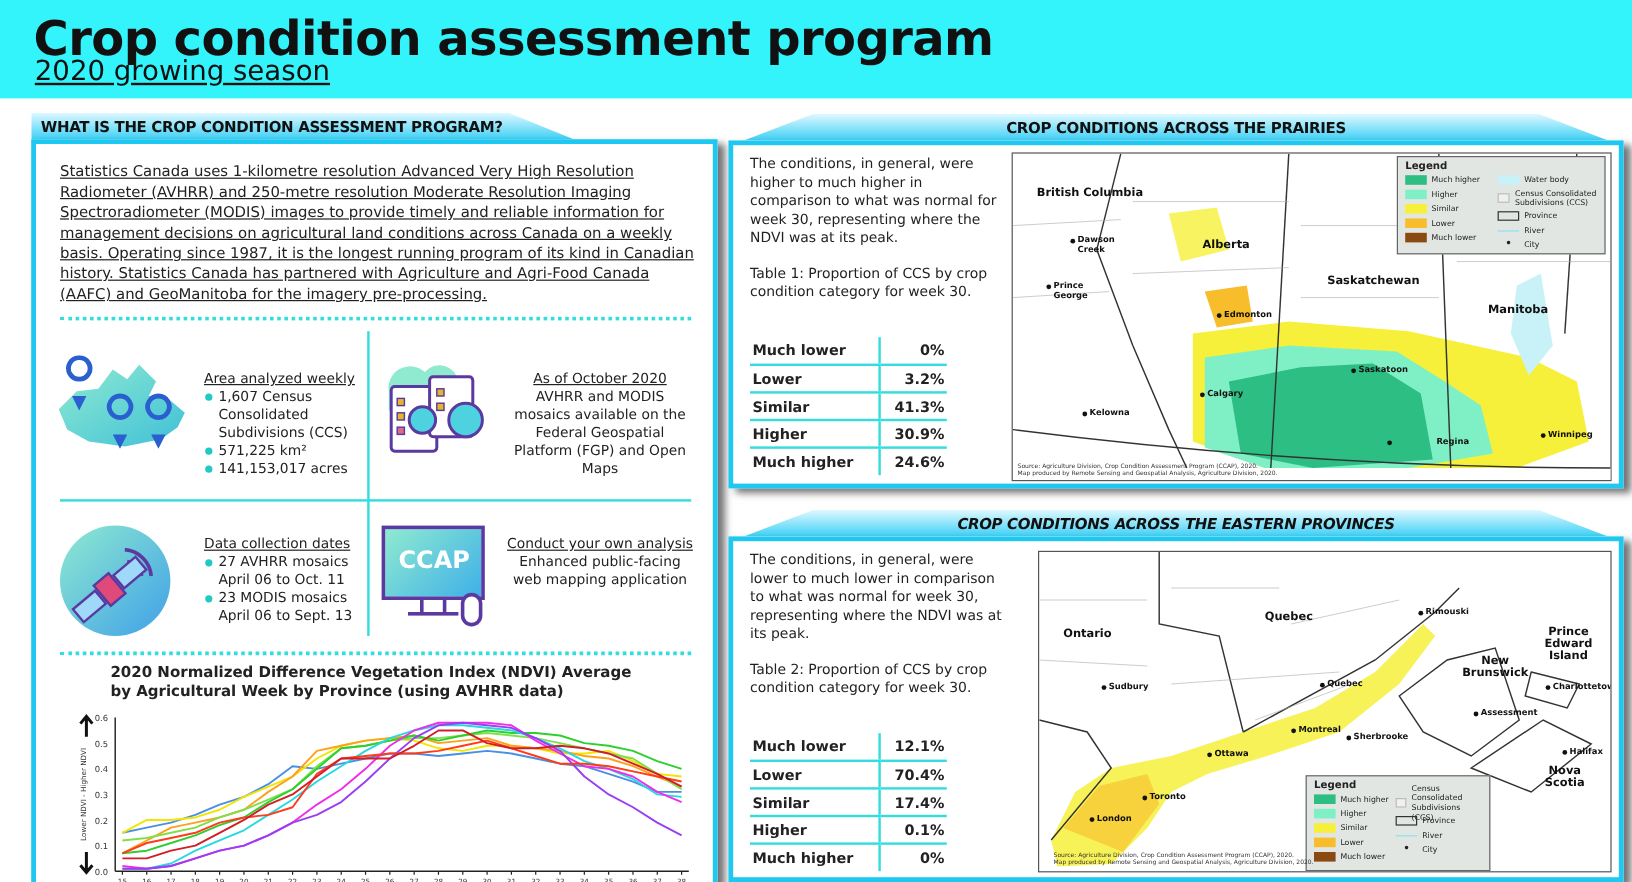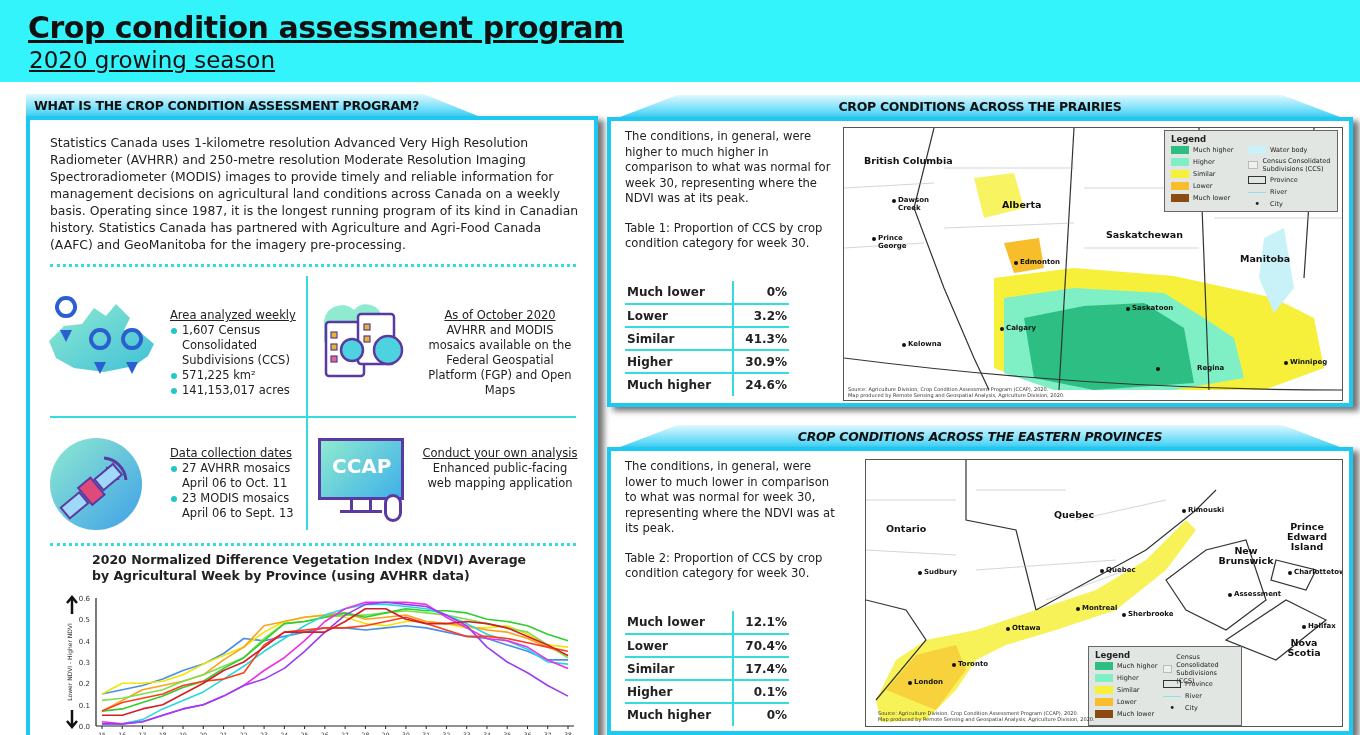--- a/index.html
+++ b/index.html
@@ -1,28 +1,28 @@
 <!DOCTYPE html>
 <html><head>
 <meta charset="utf-8">
 <style>
   * { box-sizing: border-box; margin: 0; padding: 0; }
   body { width: 1360px; height: 735px; background: #ffffff; font-family: "DejaVu Sans", sans-serif; color: #222; position: relative; overflow: hidden; }
   .banner { position: absolute; left: 0; top: 0; width: 1360px; height: 82px; background: #34f4fb; }
-  .banner h1 { position: absolute; left: 28px; top: 10px; font-family: "DejaVu Sans", sans-serif; font-weight: 900; font-size: 30px; letter-spacing: -0.5px; color: #111; text-decoration: underline; }
+  .banner h1 { position: absolute; left: 28px; top: 10px; font-family: "DejaVu Sans", sans-serif; font-weight: 900; font-size: 40px; letter-spacing: -0.5px; color: #111; }
   .banner h2 { position: absolute; left: 29px; top: 47px; font-weight: 400; font-size: 23px; color: #111; text-decoration: underline; }
 
   .panel { position: absolute; border: 4px solid #1ec8f0; background: #fff; box-shadow: 6px 4px 6px rgba(0,0,0,0.55); }
   .tab { position: absolute; height: 22px; background: linear-gradient(to bottom, #dff8ff, #3fd1f6); font-weight: 700; font-size: 12.5px; letter-spacing: -0.3px; padding: 4px 8px; color: #111; }
   .tab.left { clip-path: polygon(0 0, 88% 0, 100% 100%, 0 100%); }
   .tab.center { text-align: center; clip-path: polygon(8% 0, 92% 0, 100% 100%, 0 100%); }
 
   #left-panel { left: 26px; top: 116px; width: 572px; height: 625px; }
   #left-tab { left: 26px; top: 94px; width: 452px; }
-  .intro { position: absolute; left: 20px; top: 14px; width: 530px; font-size: 12.4px; line-height: 17px; color: #222; }
+  .intro { position: absolute; left: 20px; top: 14px; width: 530px; font-size: 12.4px; line-height: 17px; color: #222; text-decoration: underline; }
   .dots { position: absolute; border-top: 3px dotted #33dddd; height: 0; }
   .vline { position: absolute; width: 2px; background: #33dddd; }
   .hline { position: absolute; height: 2px; background: #33dddd; }
   .stat { position: absolute; font-size: 11.5px; line-height: 15px; color: #222; }
   .stat .ttl { text-decoration: underline; display: block; }
   .stat ul { list-style: none; }
   .stat li { position: relative; padding-left: 12px; }
   .stat li::before { content: ""; position: absolute; left: 1px; top: 5px; width: 6px; height: 6px; border-radius: 50%; background: #21c9c4; }
   .stat.center { text-align: center; }
   .chart-title { position: absolute; left: 62px; top: 432px; font-weight: 700; font-size: 12.5px; line-height: 16px; color: #222; }

